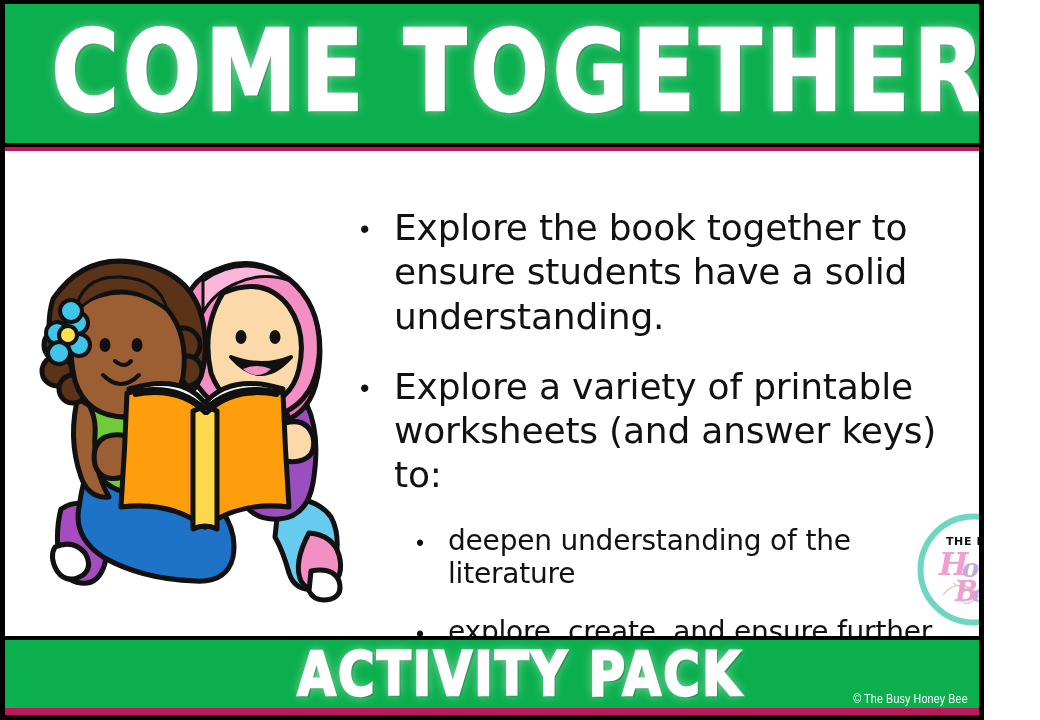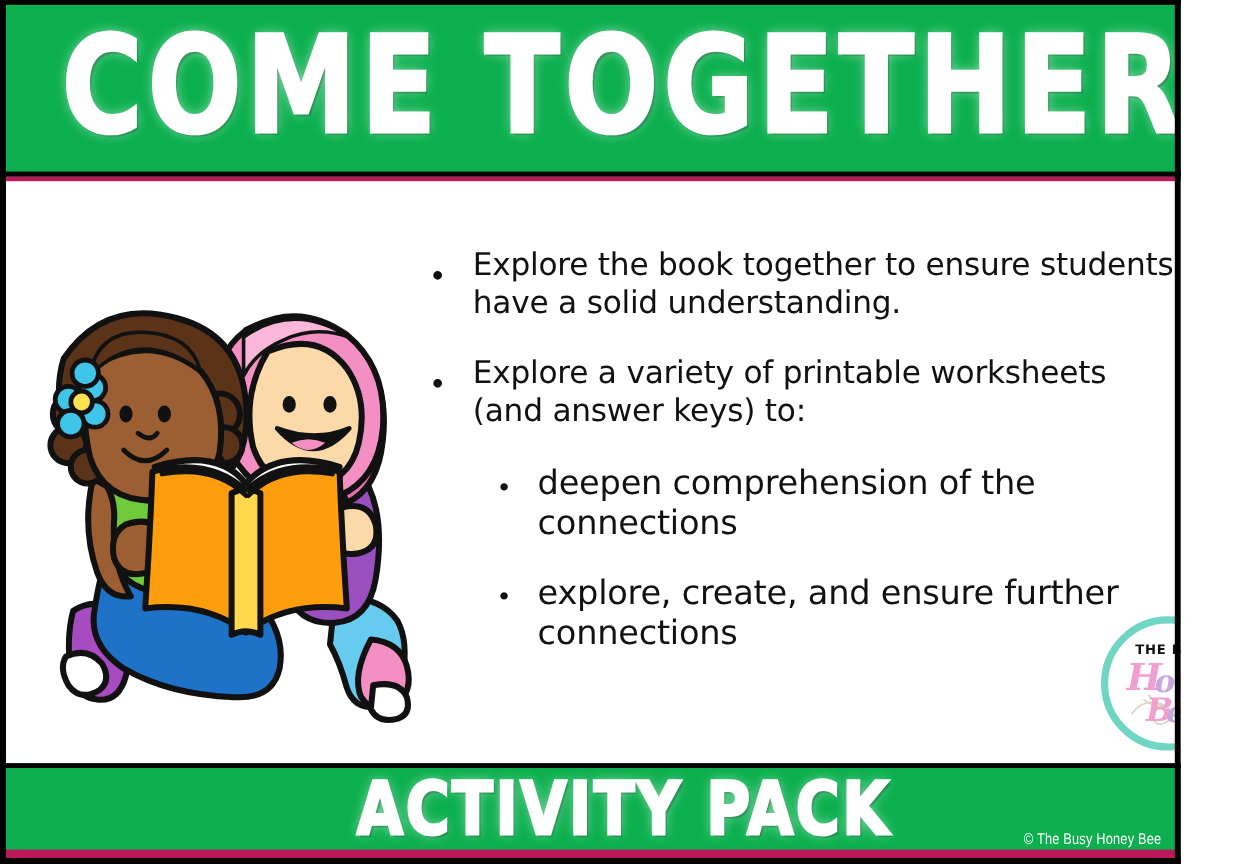--- a/index.html
+++ b/index.html
@@ -128,21 +128,21 @@
     color: #111111;
     line-height: 1;
   }
   .bullet-text {
     flex: 1 1 auto;
     color: #111111;
     font-family: "DejaVu Sans", sans-serif;
   }
 
   .lvl1 .bullet-dot  { font-size: 27px; width: 34px; padding-top: 10px; }
-  .lvl1 .bullet-text { font-size: 26px; line-height: 1.23; letter-spacing: -0.2px; }
+  .lvl1 .bullet-text { font-size: 36px; line-height: 1.23; letter-spacing: -0.2px; }
 
   .sublist { margin: 0 0 0 56px; }
   .lvl2 { margin-bottom: 24px; }
   .lvl2 .bullet-dot  { font-size: 23px; width: 32px; padding-top: 8px; }
   .lvl2 .bullet-text { font-size: 28px; line-height: 1.2; letter-spacing: -0.2px; }
 
   
   .logo {
     position: absolute;
     left: 912px;
@@ -256,21 +256,21 @@
       </div>
 
       <div class="bullet-row lvl1">
         <span class="bullet-dot">•</span>
         <span class="bullet-text">Explore a variety of printable worksheets (and answer keys) to:</span>
       </div>
 
       <div class="sublist">
         <div class="bullet-row lvl2">
           <span class="bullet-dot">•</span>
-          <span class="bullet-text">deepen comprehension of the connections</span>
+          <span class="bullet-text">deepen understanding of the literature</span>
         </div>
         <div class="bullet-row lvl2">
           <span class="bullet-dot">•</span>
           <span class="bullet-text">explore, create, and ensure further connections</span>
         </div>
       </div>
     </div>
 
     <div class="logo">
       <svg viewBox="0 0 113 113" xmlns="http://www.w3.org/2000/svg">

